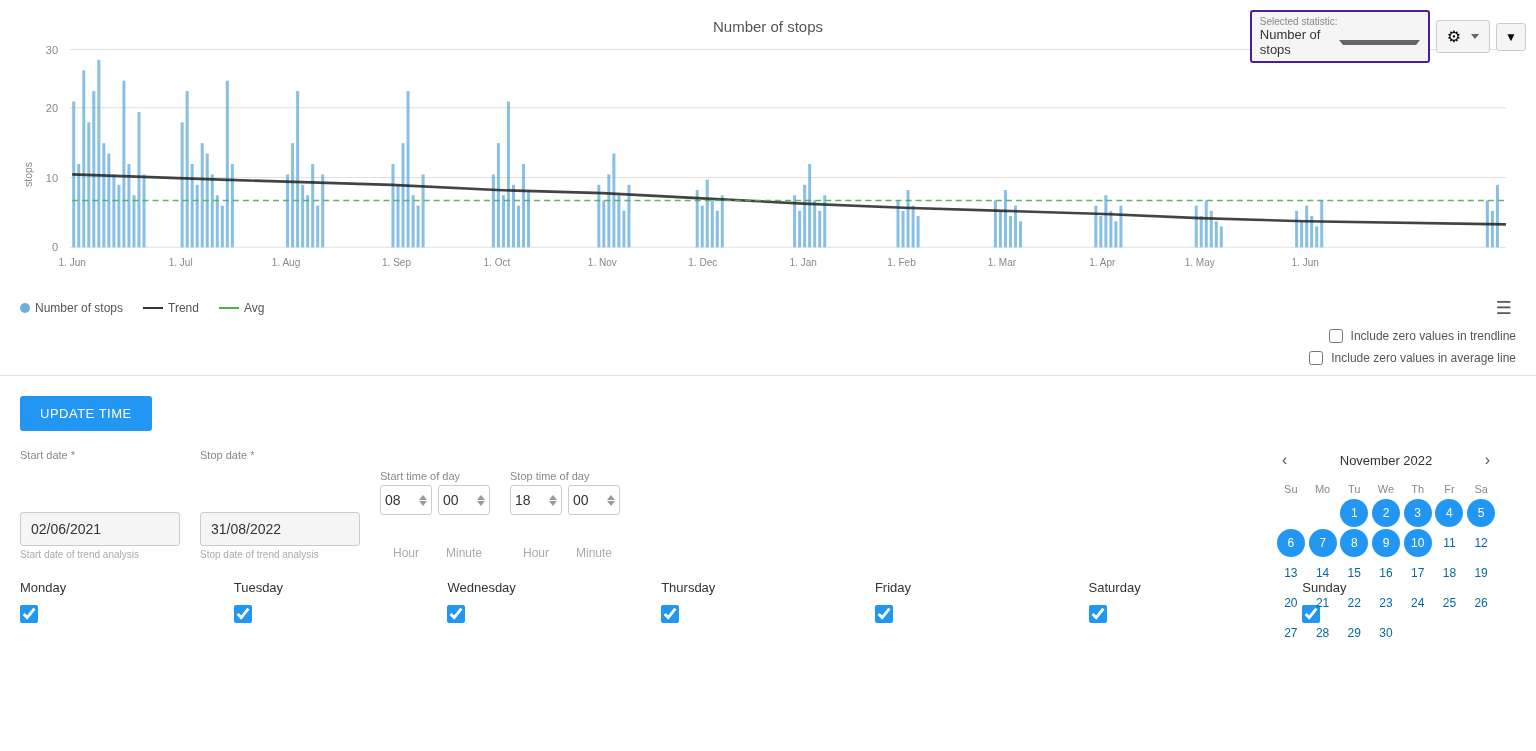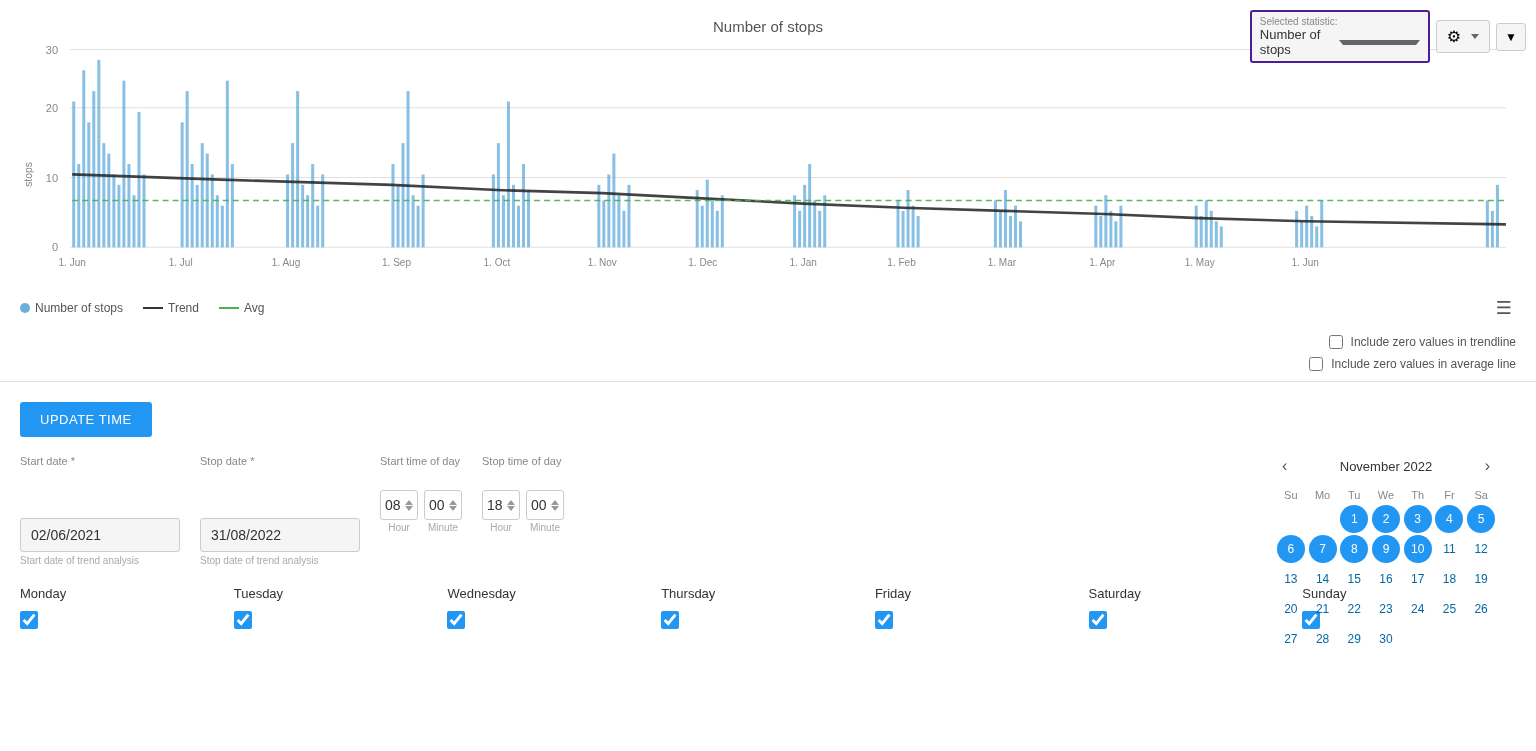--- a/index.html
+++ b/index.html
@@ -127,21 +127,21 @@
       height: 2px;
       background: #4caf50;
       border-top: 2px dashed #4caf50;
     }
 
     .checkboxes-area {
       display: flex;
       flex-direction: column;
       align-items: flex-end;
       gap: 8px;
-      margin-top: 16px;
+      margin-top: 10px;
       font-size: 12px;
       color: #555;
     }
 
     .checkbox-row {
       display: flex;
       align-items: center;
       gap: 8px;
     }
 
@@ -215,36 +215,36 @@
     }
 
     .spinner-box {
       display: flex;
       flex-direction: column;
       align-items: center;
       gap: 2px;
     }
 
     .spinner-label {
-      font-size: 10px;
+      font-size: 12px;
       color: #aaa;
+      margin-top: 29px;
     }
 
     .spinner-input {
       background: #fff;
       border: 1px solid #ccc;
       border-radius: 3px;
       padding: 6px 4px;
-      width: 38px;
+      width: 52px;
       font-size: 14px;
       text-align: center;
       display: flex;
       align-items: center;
       justify-content: space-between;
-      margin-top: 20px;
     }
 
     .spinner-arrows {
       display: flex;
       flex-direction: column;
       gap: 1px;
     }
 
     .spinner-arrow {
       width: 0; height: 0;
@@ -356,21 +356,21 @@
       color: #bbb;
     }
 
     .bottom-relative {
       position: relative;
     }
 
     .time-row {
       display: flex;
       gap: 20px;
-      align-items: flex-start;
+      align-items: flex-end;
     }
 
     svg.chart-svg {
       width: 100%;
       height: 100%;
     }
   </style>
 </head>
 <body>
 

